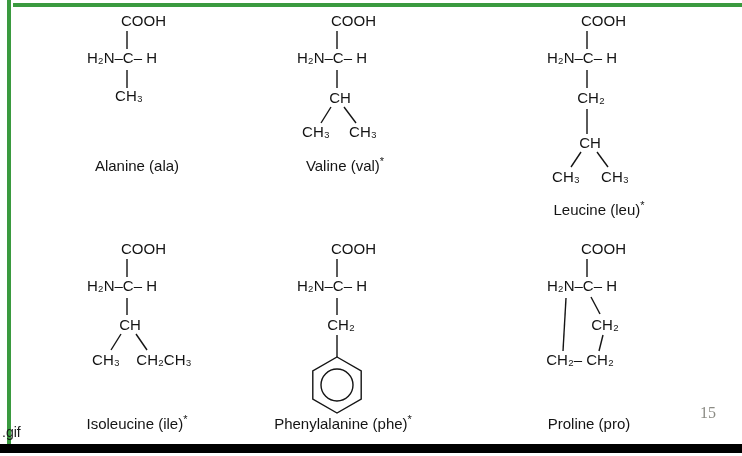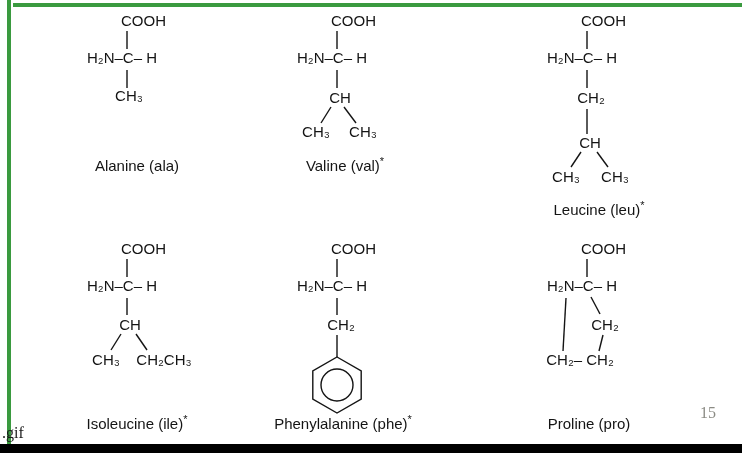--- a/index.html
+++ b/index.html
@@ -1,21 +1,21 @@
 <!DOCTYPE html>
 <html style="--accent: #3a9a3f; --bar: #000000; --pagenum: #8b8b84;"><head>
 <meta charset="utf-8">
 <style>
   html,body{margin:0;padding:0;background:#ffffff;}
   .slide{position:relative;width:742px;height:456px;background:#ffffff;overflow:hidden;
          font-family:"Liberation Sans","DejaVu Sans",sans-serif;}
   .border-top{position:absolute;left:13px;top:3px;width:729px;height:4px;background:var(--accent,#3a9a3f);}
   .border-left{position:absolute;left:7px;top:0;width:4px;height:444px;background:var(--accent,#3a9a3f);}
   .bottom-bar{position:absolute;left:0;top:444px;width:742px;height:9px;background:var(--bar,#000000);}
-  .gif-text{position:absolute;left:2px;top:424px;font-family:Liberation Serif, serif;font-size:16px;color:#1a1a1a;}
+  .gif-text{position:absolute;left:2px;top:424px;font-family:Liberation Sans, sans-serif;font-size:14px;color:#1a1a1a;}
   .page-number{position:absolute;right:26px;top:404px;font-family:"Liberation Serif",serif;font-size:16px;color:var(--pagenum,#8b8b84);text-align:right;}
   svg#diagram{position:absolute;left:0;top:0;}
   text.atom{font-family:"Liberation Sans","DejaVu Sans",sans-serif;font-size:15px;fill:#141414;}
   text.mol-label{font-family:"Liberation Sans","DejaVu Sans",sans-serif;font-size:15px;fill:#141414;}
   .bond{stroke:#141414;stroke-width:1.4;fill:none;}
   .ring{fill:none;stroke:#141414;stroke-width:1.4;}
 </style>
 </head>
 <body>
 

